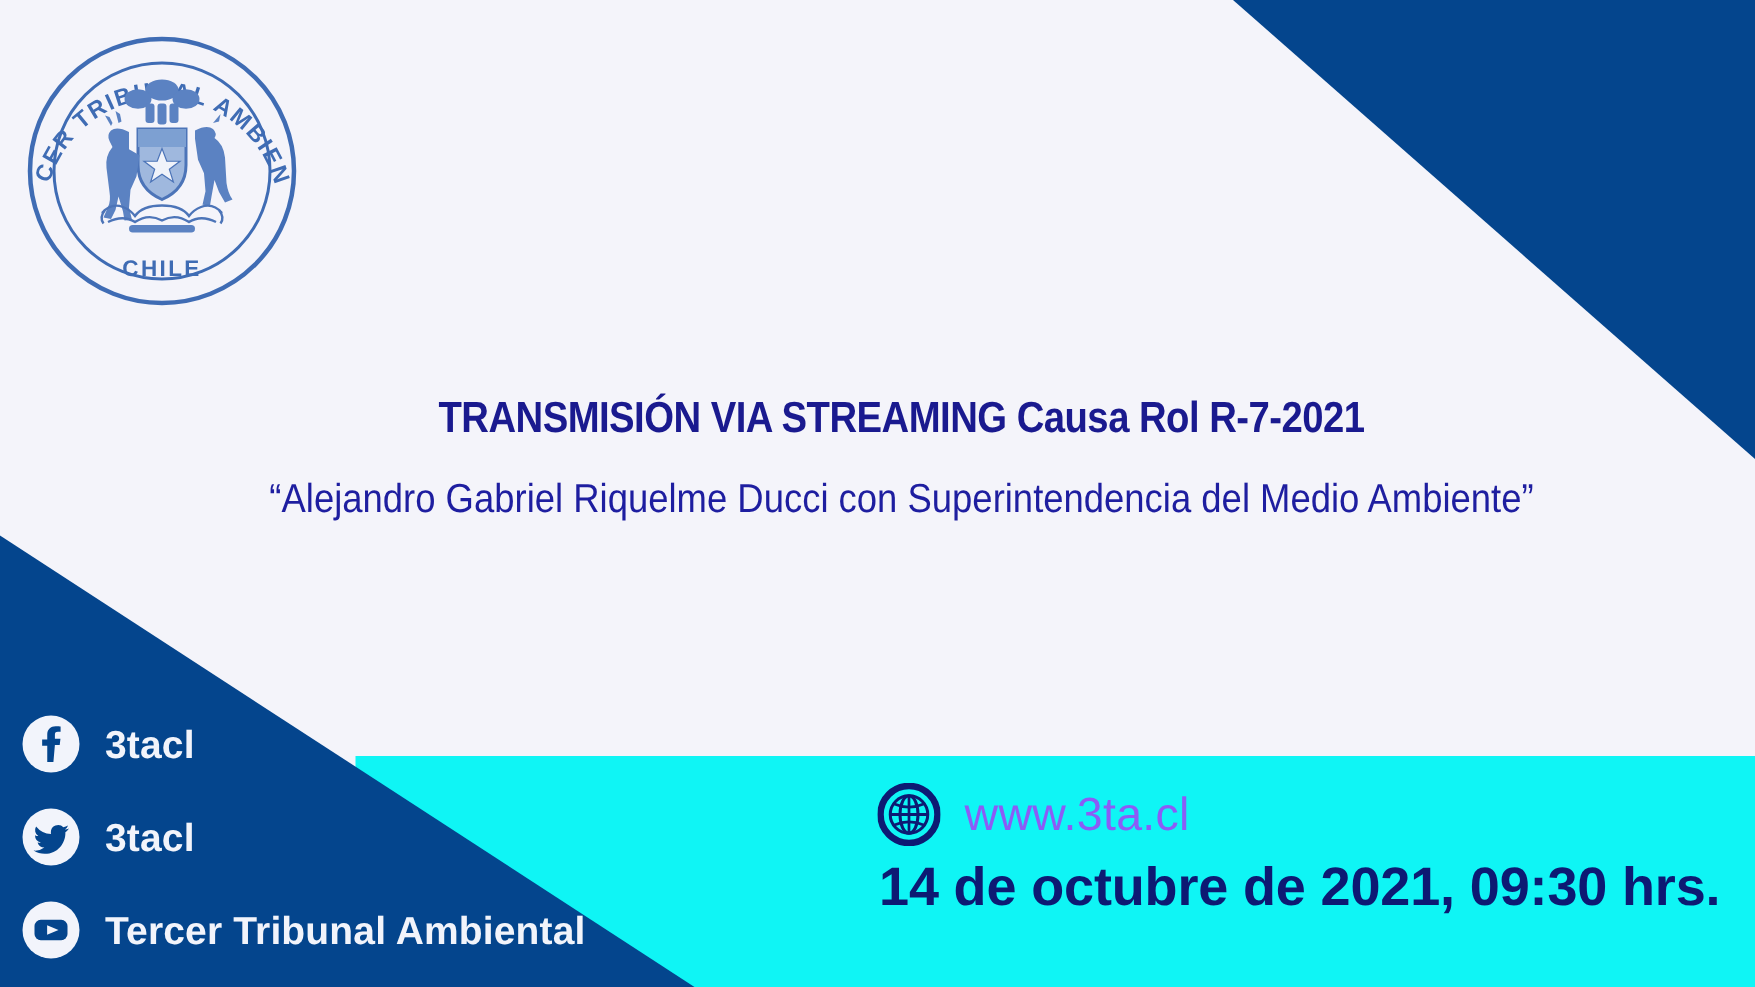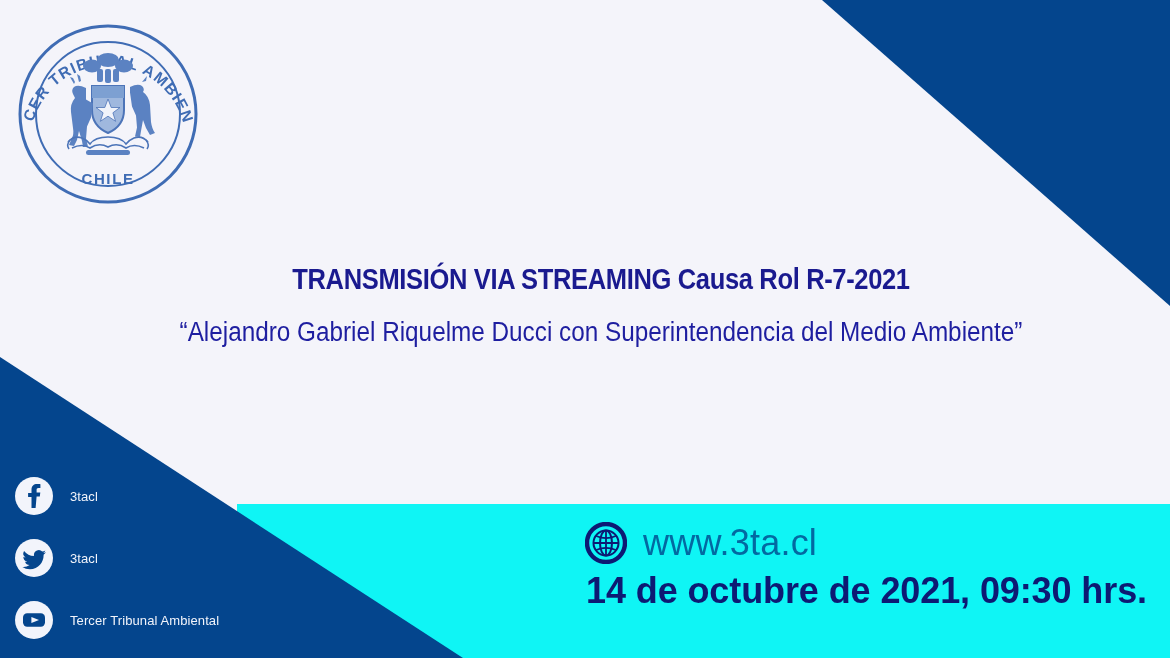--- a/index.html
+++ b/index.html
@@ -84,22 +84,22 @@
   .social-icon {
     width: 40px;
     height: 40px;
     flex: 0 0 40px;
     display: block;
   }
   .social-label {
     margin-left: 16px;
     color: #f2f4fb;
     font-family: "Liberation Sans Narrow", "Liberation Sans", sans-serif;
-    font-size: 13px;
-    font-weight: 400;
+    font-size: 26px;
+    font-weight: 700;
     letter-spacing: 0.1px;
     white-space: nowrap;
   }
 
   
   #web-block {
     position: absolute;
     left: 585px;
     top: 522px;
     width: 540px;
@@ -109,23 +109,23 @@
     align-items: center;
   }
   #globe-icon {
     width: 42px;
     height: 42px;
     flex: 0 0 42px;
     display: block;
   }
   #web-url {
     margin-left: 16px;
-    color: #0369a1;
-    font-family: "Liberation Sans Narrow", "Liberation Sans", sans-serif;
-    font-size: 36px;
+    color: #8b5cf6;
+    font-family: "Liberation Sans Narrow", "Liberation Sans", sans-serif;
+    font-size: 31px;
     font-weight: 400;
     letter-spacing: 0.2px;
     white-space: nowrap;
   }
   #event-datetime {
     margin-top: 6px;
     margin-left: 1px;
     color: #0d1a73;
     font-family: "Liberation Sans Narrow", "Liberation Sans", sans-serif;
     font-size: 36px;

